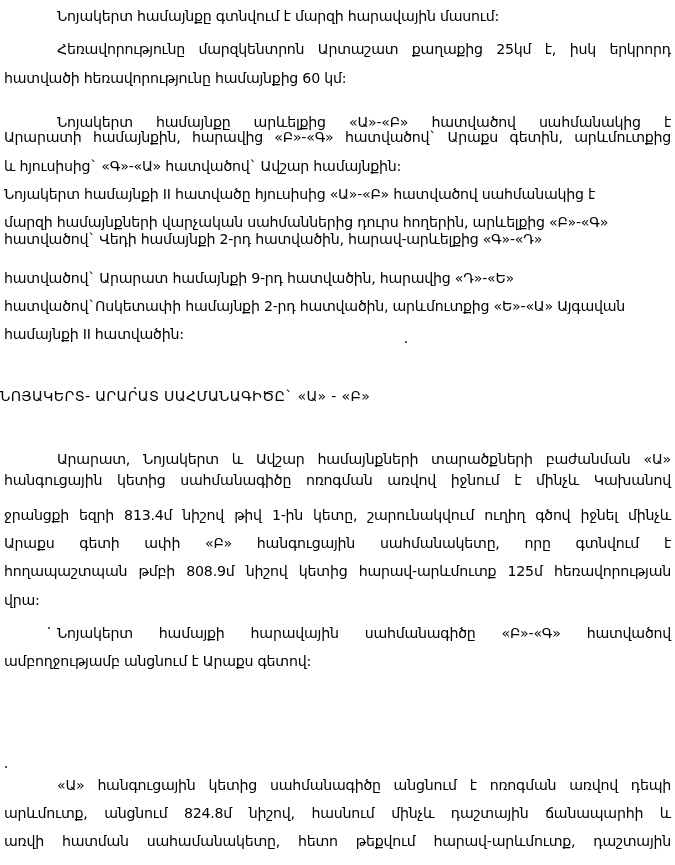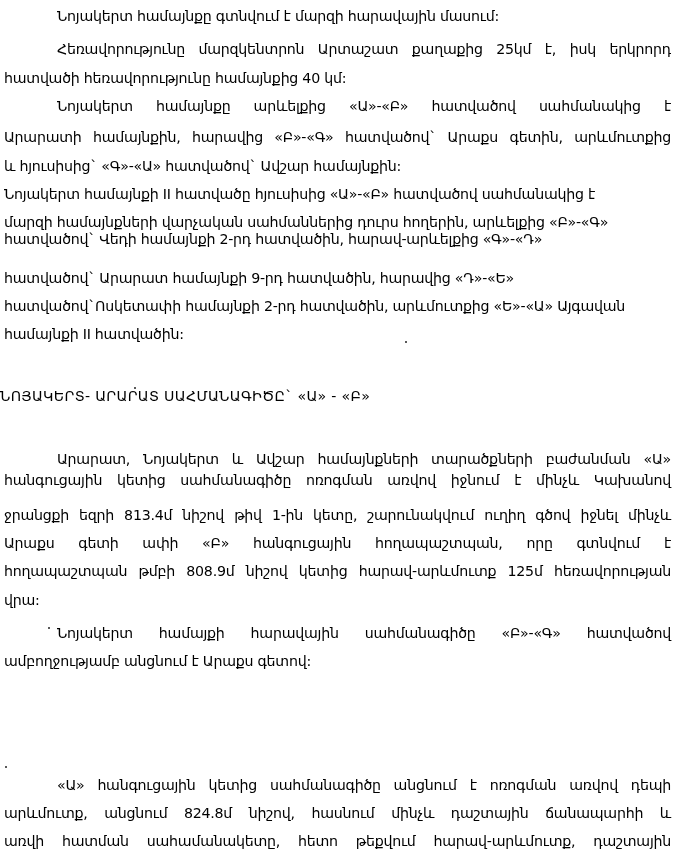--- a/index.html
+++ b/index.html
@@ -56,39 +56,39 @@
     }
   </style>
 </head>
 <body>
 
 <div class="page">
 
   <div>
     <div class="line indent" style="top:6px">Նոյակերտ համայնքը գտնվում է մարզի հարավային մասում:</div>
     <div class="line indent just" style="top:39px">Հեռավորությունը մարզկենտրոն Արտաշատ քաղաքից 25կմ է, իսկ երկրորդ</div>
-    <div class="line" style="top:68px">հատվածի հեռավորությունը համայնքից 40 կմ:</div>
-    <div class="line indent just" style="top:96px">Նոյակերտ համայնքը արևելքից «Ա»-«Բ» հատվածով սահմանակից է</div>
+    <div class="line" style="top:68px">հատվածի հեռավորությունը համայնքից 60 կմ:</div>
+    <div class="line indent just" style="top:112px">Նոյակերտ համայնքը արևելքից «Ա»-«Բ» հատվածով սահմանակից է</div>
     <div class="line just" style="top:127px">Արարատի համայնքին, հարավից «Բ»-«Գ» հատվածով` Արաքս գետին, արևմուտքից</div>
     <div class="line" style="top:156px">և հյուսիսից` «Գ»-«Ա» հատվածով` Ավշար համայնքին:</div>
     <div class="line" style="top:184px">Նոյակերտ համայնքի II հատվածը հյուսիսից «Ա»-«Բ» հատվածով սահմանակից է</div>
     <div class="line" style="top:212px">մարզի համայնքների վարչական սահմաններից դուրս հողերին, արևելքից «Բ»-«Գ»</div>
     <div class="line" style="top:229px">հատվածով` Վեդի համայնքի 2-րդ հատվածին, հարավ-արևելքից «Գ»-«Դ»</div>
     <div class="line" style="top:268px">հատվածով` Արարատ համայնքի 9-րդ հատվածին, հարավից «Դ»-«Ե»</div>
     <div class="line" style="top:296px">հատվածով`Ոսկետափի համայնքի 2-րդ հատվածին, արևմուտքից «Ե»-«Ա» Այգավան</div>
     <div class="line" style="top:324px">համայնքի II հատվածին:</div>
   </div>
 
   <div class="heading" style="top:386px">ՆՈՅԱԿԵՐՏ- ԱՐԱՐԱՏ ՍԱՀՄԱՆԱԳԻԾԸ` «Ա» - «Բ»</div>
 
   <div>
     <div class="line indent just" style="top:449px">Արարատ, Նոյակերտ և Ավշար համայնքների տարածքների բաժանման «Ա»</div>
     <div class="line just" style="top:470px">հանգուցային կետից սահմանագիծը ոռոգման առվով իջնում է մինչև Կախանով</div>
     <div class="line just" style="top:505px">ջրանցքի եզրի 813.4մ նիշով թիվ 1-ին կետը, շարունակվում ուղիղ գծով իջնել մինչև</div>
-    <div class="line just" style="top:533px">Արաքս գետի ափի «Բ» հանգուցային հողապաշտպան, որը գտնվում է</div>
+    <div class="line just" style="top:533px">Արաքս գետի ափի «Բ» հանգուցային սահմանակետը, որը գտնվում է</div>
     <div class="line just" style="top:561px">հողապաշտպան թմբի 808.9մ նիշով կետից հարավ-արևմուտք 125մ հեռավորության</div>
     <div class="line" style="top:590px">վրա:</div>
     <div class="line indent just" style="top:623px">Նոյակերտ համայքի հարավային սահմանագիծը «Բ»-«Գ» հատվածով</div>
     <div class="line" style="top:651px">ամբողջությամբ անցնում է Արաքս գետով:</div>
   </div>
 
 
   <div>
     <div class="line indent just" style="top:775px">«Ա» հանգուցային կետից սահմանագիծը անցնում է ոռոգման առվով դեպի</div>
     <div class="line just" style="top:803px">արևմուտք, անցնում 824.8մ նիշով, հասնում մինչև դաշտային ճանապարհի և</div>

